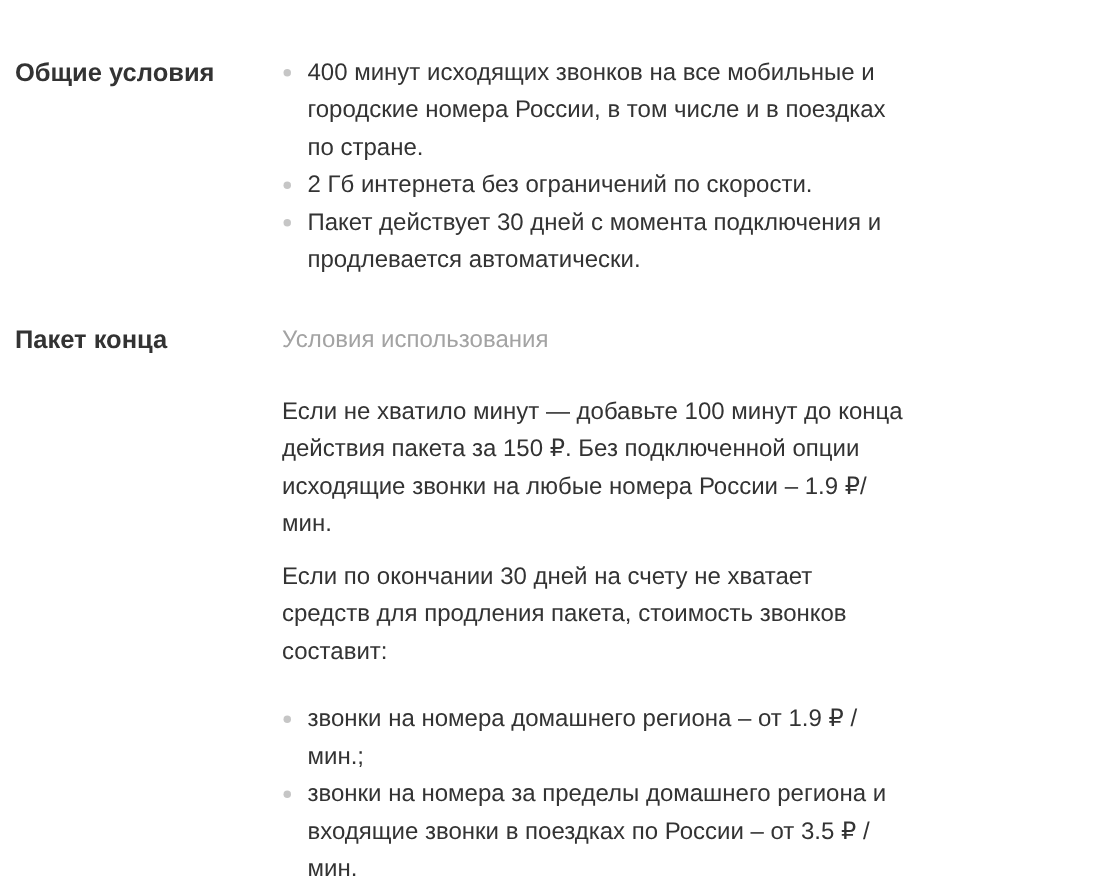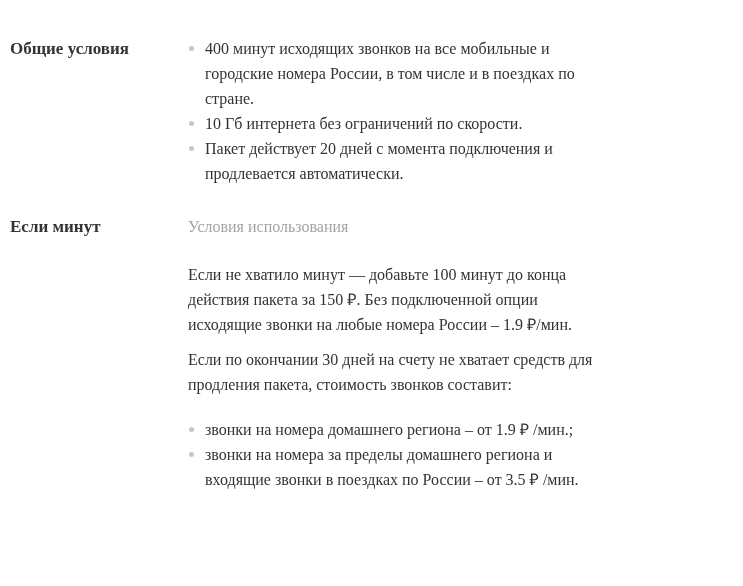--- a/index.html
+++ b/index.html
@@ -12,21 +12,20 @@
     overflow: hidden;
     font-family: "Liberation Sans", "DejaVu Sans", sans-serif;
     font-size: 16px;
     line-height: 25px;
     color: #333333;
   }
   .page {
     width: 617px;
     height: 586px;
     padding: 36px 14px 0 10px;
-    font-family: Liberation Serif, serif;
   }
   .row {
     display: grid;
     grid-template-columns: 178px 1fr;
     align-items: start;
   }
   .row + .row { margin-top: 28px; }
   .section-label {
     margin: 0;
     font-size: 17px;
@@ -67,28 +66,28 @@
 </head>
 <body>
 
 <div class="page">
 
   <section class="row">
     <h3 class="section-label">Общие условия</h3>
     <div class="content">
       <ul class="bullets">
         <li>400 минут исходящих звонков на все мобильные и городские номера России, в том числе и в поездках по стране.</li>
-        <li>10 Гб интернета без ограничений по скорости.</li>
-        <li>Пакет действует 20 дней с момента подключения и продлевается автоматически.</li>
+        <li>2 Гб интернета без ограничений по скорости.</li>
+        <li>Пакет действует 30 дней с момента подключения и продлевается автоматически.</li>
       </ul>
     </div>
   </section>
 
   <section class="row">
-    <h3 class="section-label">Если минут</h3>
+    <h3 class="section-label">Пакет конца</h3>
     <div class="content">
       <p class="subheading">Условия использования</p>
       <p class="para">Если не хватило минут — добавьте 100 минут до конца действия пакета за 150 ₽. Без подключенной опции исходящие звонки на любые номера России – 1.9 ₽/мин.</p>
       <p class="para tight">Если по окончании 30 дней на счету не хватает средств для продления пакета, стоимость звонков составит:</p>
       <ul class="bullets">
         <li>звонки на номера домашнего региона – от 1.9 ₽ /мин.;</li>
         <li>звонки на номера за пределы домашнего региона и входящие звонки в поездках по России – от 3.5 ₽ /мин.</li>
       </ul>
     </div>
   </section>

